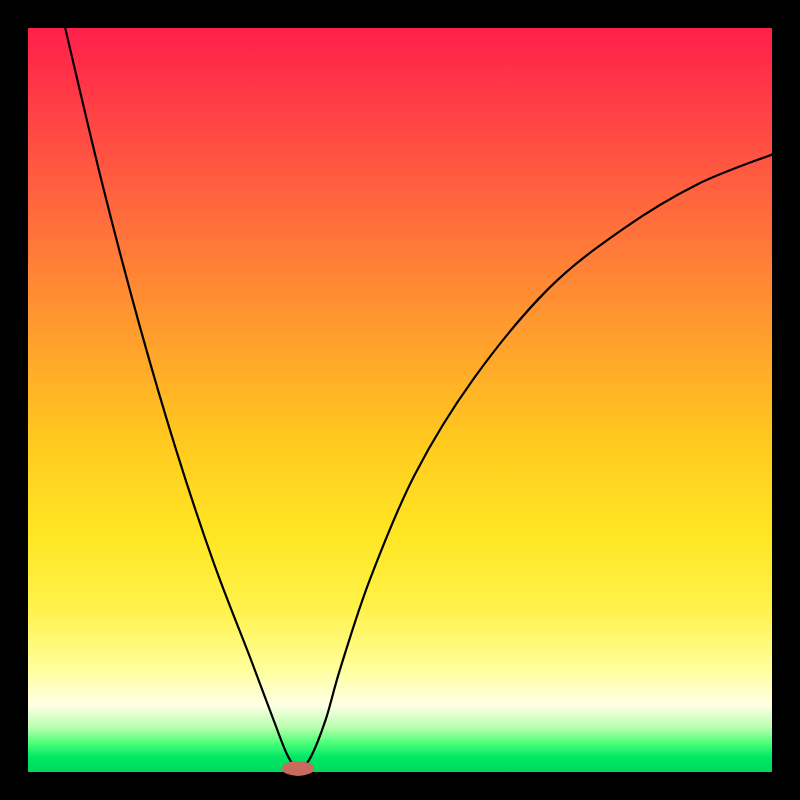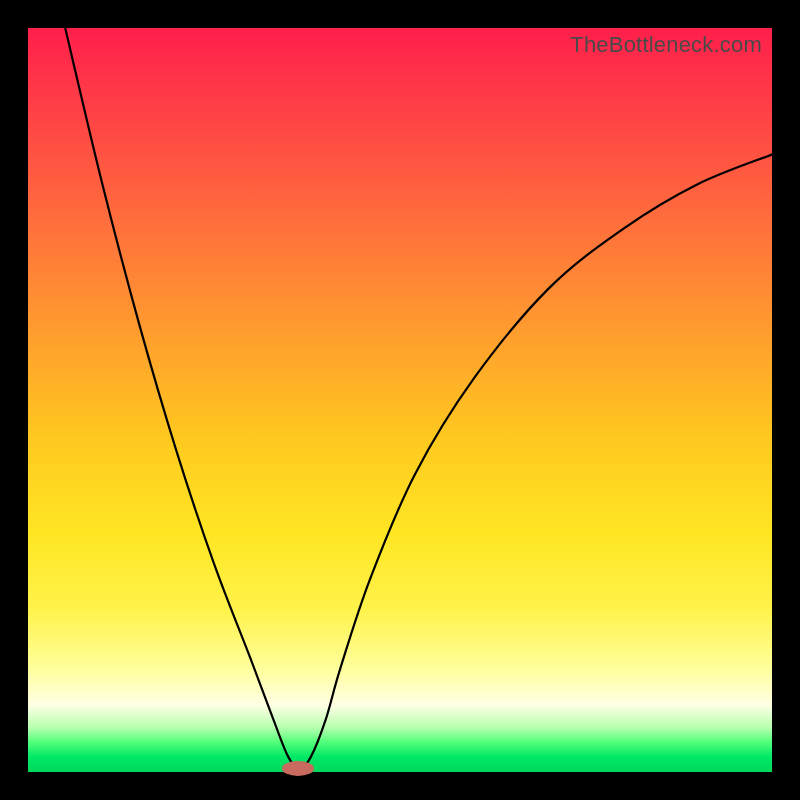--- a/index.html
+++ b/index.html
@@ -63,19 +63,18 @@
     background: #c96a5e;
     border-radius: 50% / 50%;
     z-index: 6;
   }
 </style>
 </head>
 <body>
 
 <div class="frame">
   <div class="plot-area">
-    <div class="watermark">TheBottleneck.com</div>
     <svg class="curve-layer" viewBox="0 0 744 744" preserveAspectRatio="none">
       <path fill="none" stroke="#000000" stroke-width="2.2" stroke-linecap="round" d="M 37.20 0.00 C 43.40 26.04, 62.00 106.64, 74.40 156.24 C 86.80 205.84, 99.20 252.96, 111.60 297.60 C 124.00 342.24, 136.40 384.40, 148.80 424.08 C 161.20 463.76, 173.60 500.96, 186.00 535.68 C 198.40 570.40, 213.28 606.36, 223.20 632.40 C 233.12 658.44, 239.32 675.80, 245.52 691.92 C 251.72 708.04, 256.06 721.06, 260.40 729.12 C 264.74 737.18, 267.84 740.28, 271.56 740.28 C 275.28 740.28, 278.38 737.18, 282.72 729.12 C 287.06 721.06, 292.64 706.80, 297.60 691.92 C 302.56 677.04, 305.04 663.40, 312.48 639.84 C 319.92 616.28, 329.84 582.80, 342.24 550.56 C 354.64 518.32, 369.52 479.88, 386.88 446.40 C 404.24 412.92, 424.08 380.68, 446.40 349.68 C 468.72 318.68, 496.00 285.20, 520.80 260.40 C 545.60 235.60, 570.40 218.24, 595.20 200.88 C 620.00 183.52, 644.80 168.64, 669.60 156.24 C 694.40 143.84, 731.60 131.44, 744.00 126.48"></path>
     </svg>
     <div class="marker" style="left: 253.704px; top: 732.84px; width: 32.736px; height: 14.88px; background: rgb(201, 106, 94);"></div>
   </div>
 </div>
 
 </body></html>

